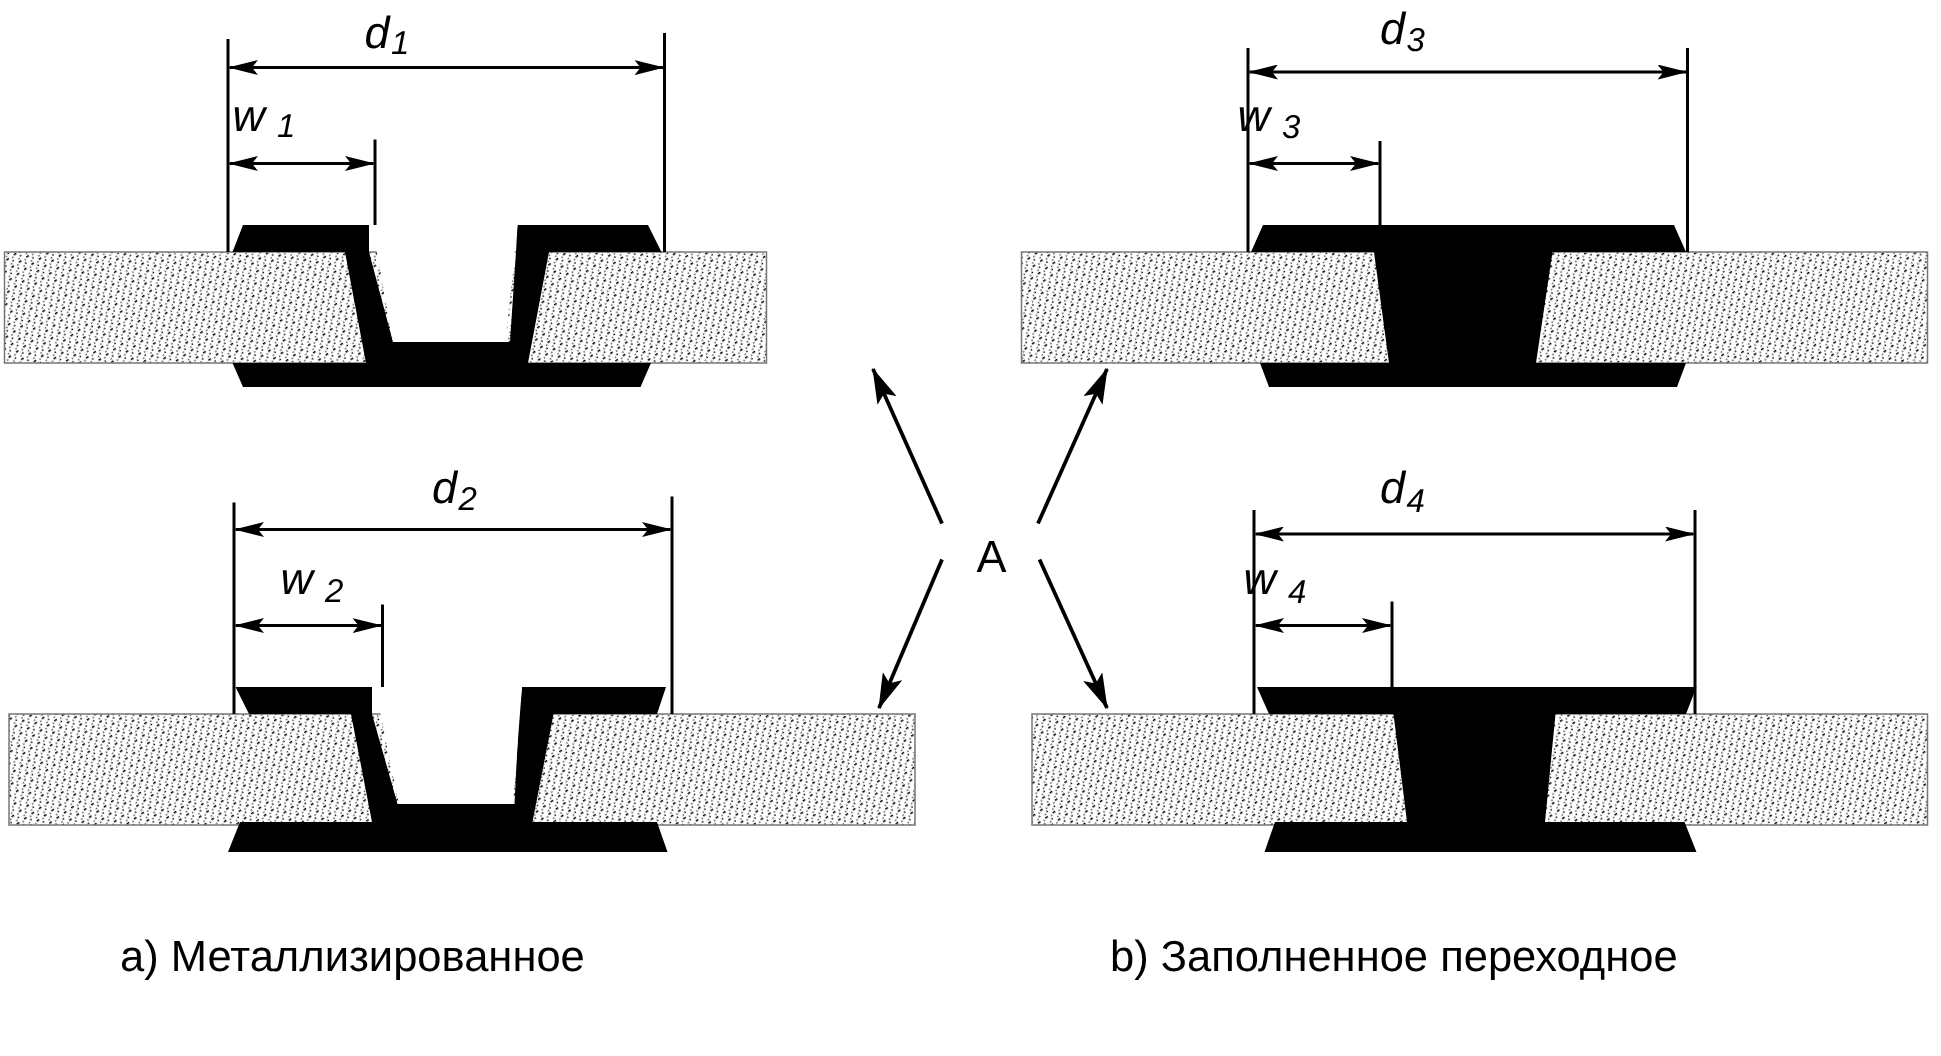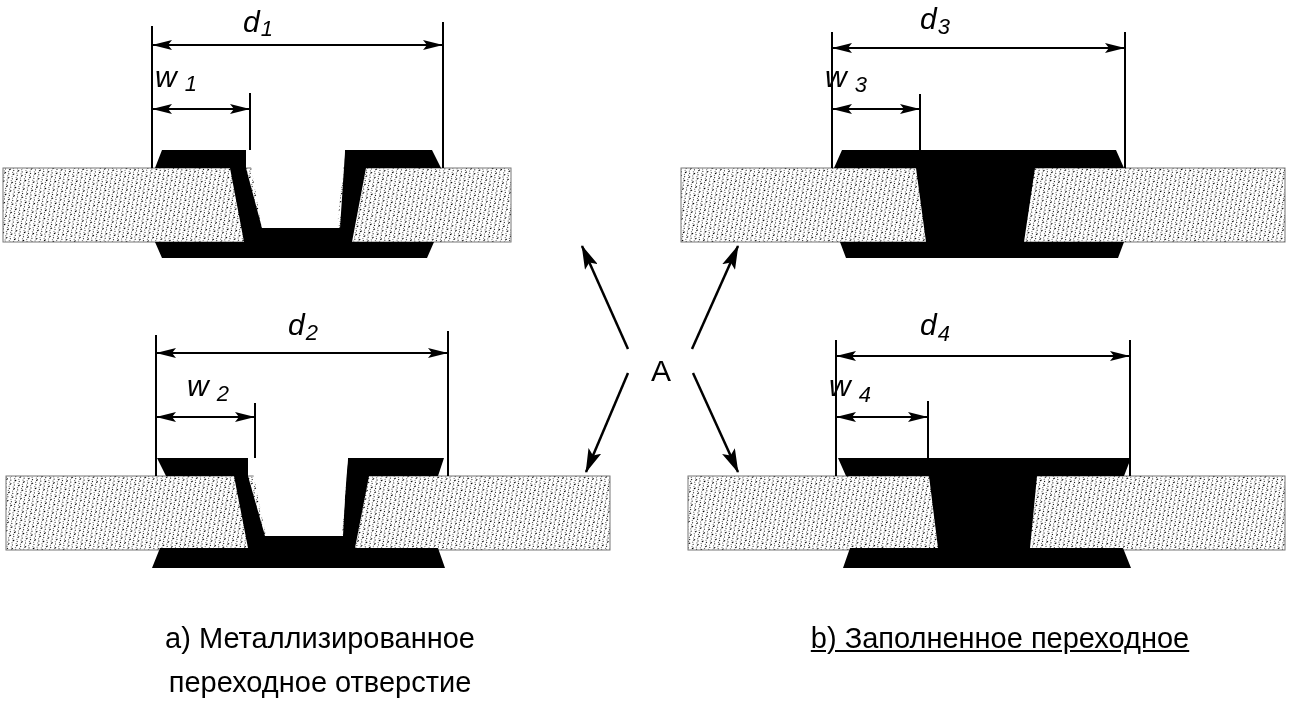--- a/index.html
+++ b/index.html
@@ -1,23 +1,23 @@
 <!DOCTYPE html>
 <html><head>
 <meta charset="utf-8">
 <style>
   html, body { margin: 0; padding: 0; background: #ffffff; }
   body { width: 1294px; height: 704px; position: relative; overflow: hidden; }
   svg#diagram { position: absolute; left: 0; top: 0; width: 1294px; height: 704px; }
   .dim-label { font-family: "Liberation Sans", sans-serif; font-style: italic; font-size: 30px; fill: #000; }
   .dim-sub { font-family: "Liberation Sans", sans-serif; font-size: 22px; fill: #000; }
   .callout-label { font-family: "Liberation Sans", sans-serif; font-size: 30px; fill: #000; }
-  .caption { position: absolute; font-family: "Liberation Sans", sans-serif; font-size: 29px; color: #000; text-align: center; line-height: 44px; }
+  .caption { position: absolute; font-family: "Liberation Sans", sans-serif; font-size: 29px; color: #000; line-height: 44px; }
   #caption-a { left: 80px; top: 616px; width: 480px; }
-  #caption-b { left: 740px; top: 616px; width: 520px; text-decoration: underline; }
+  #caption-b { left: 740px; top: 616px; width: 520px; }
 </style>
 </head>
 <body>
 
 <svg id="diagram" viewBox="0 0 1294 704" xmlns="http://www.w3.org/2000/svg">
   <defs>
     <pattern id="substrate" width="6" height="6" patternUnits="userSpaceOnUse" patternTransform="rotate(-35)">
       <rect width="6" height="6" fill="#ffffff"></rect>
       <rect x="0" y="0" width="2" height="1" fill="#000"></rect>
       <rect x="3" y="3" width="1" height="1" fill="#000"></rect>
@@ -86,17 +86,16 @@
     <text class="callout-label" x="651" y="381">A</text>
     <line x1="628" y1="349" x2="582" y2="246" stroke="#000" stroke-width="2.5" marker-end="url(#callout-head)"></line>
     <line x1="692" y1="349" x2="738" y2="246" stroke="#000" stroke-width="2.5" marker-end="url(#callout-head)"></line>
     <line x1="628" y1="373" x2="586" y2="472" stroke="#000" stroke-width="2.5" marker-end="url(#callout-head)"></line>
     <line x1="693" y1="373" x2="738" y2="472" stroke="#000" stroke-width="2.5" marker-end="url(#callout-head)"></line>
   </g>
 </svg>
 
 <div class="caption" id="caption-a">
   <div>a) Металлизированное</div>
-  <div>переходное отверстие</div>
 </div>
 <div class="caption" id="caption-b">
   <div>b) Заполненное переходное</div>
 </div>
 
 </body></html>

